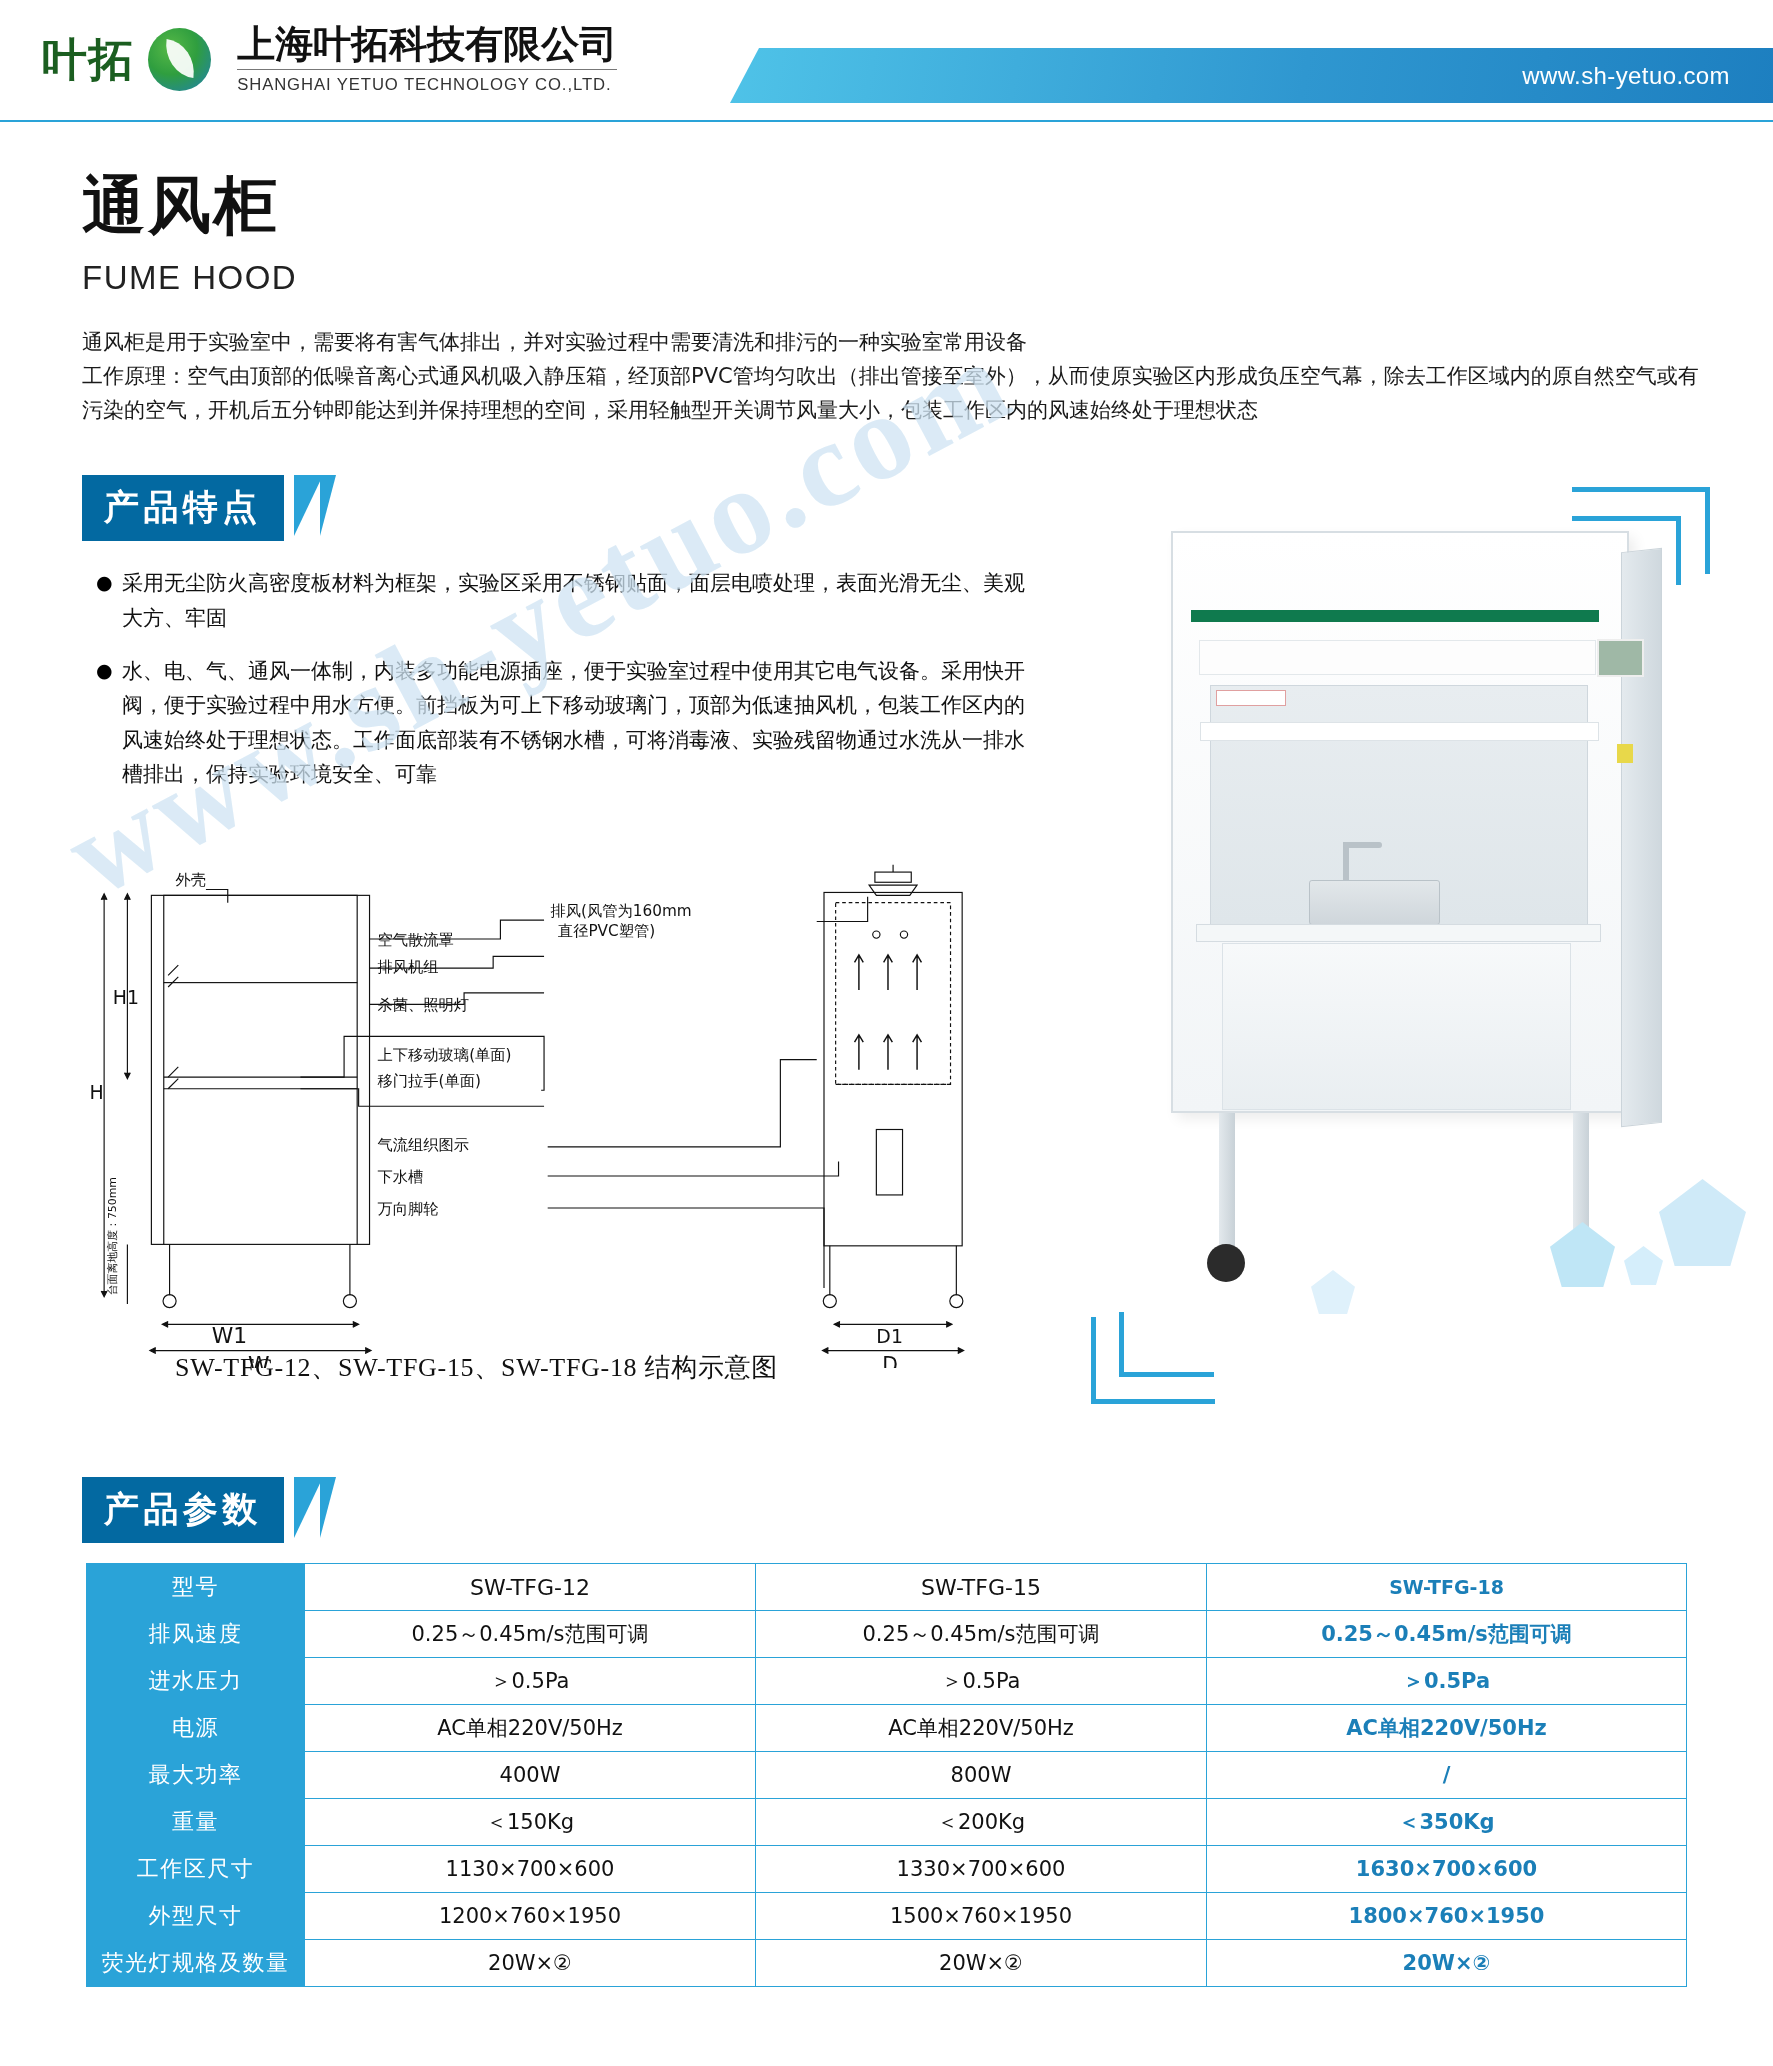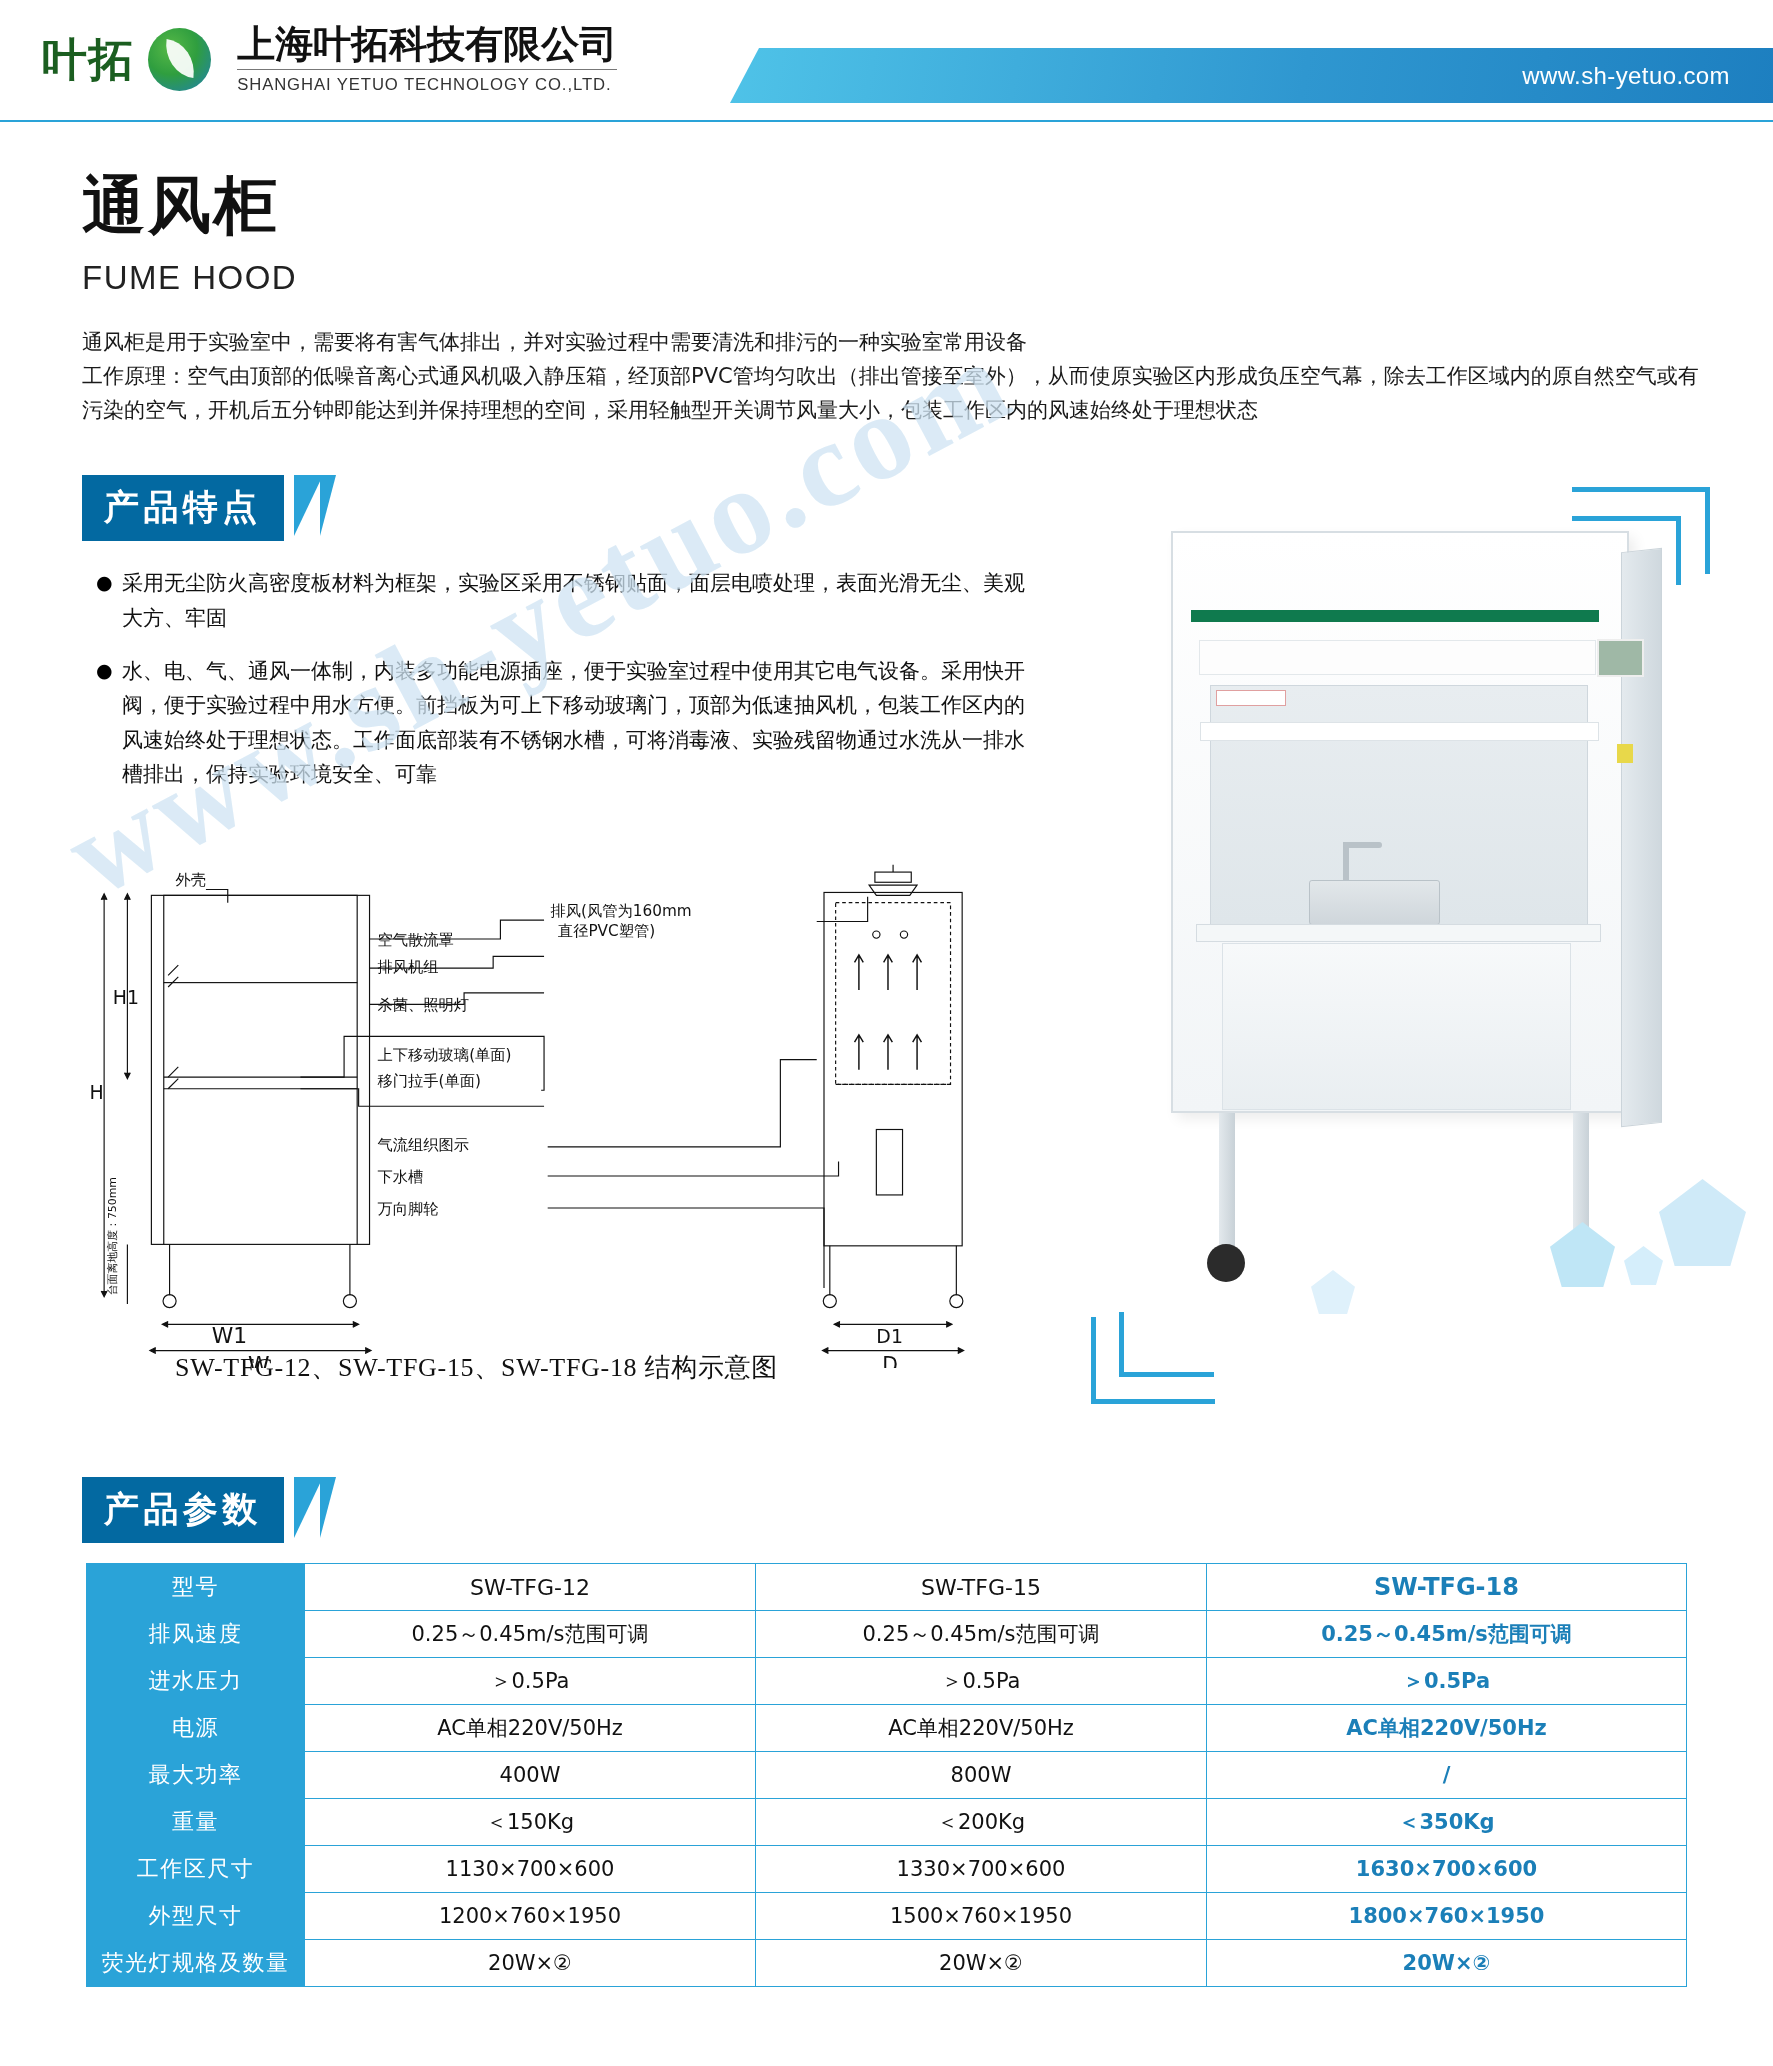--- a/index.html
+++ b/index.html
@@ -333,21 +333,21 @@
   table.params td.label {
     background: #2aa3d8;
     color: #ffffff;
     width: 218px;
     font-size: 22px;
     letter-spacing: 1.5px;
   }
   table.params td.c1, table.params td.c2 { width: 451px; }
   table.params td.c3 { width: 480px; color:#1b7fb8; font-weight: bold; }
   table.params tr.head td.c1, table.params tr.head td.c2 { font-size: 22px; }
-  table.params tr.head td.c3 { font-size: 24px; }
+  table.params tr.head td.c3 { font-size: 19px; }
 </style>
 </head>
 <body>
 
 
 
 
 <div class="header">
   <div class="logo-wrap">
     <span class="logo-cn">叶拓</span>

